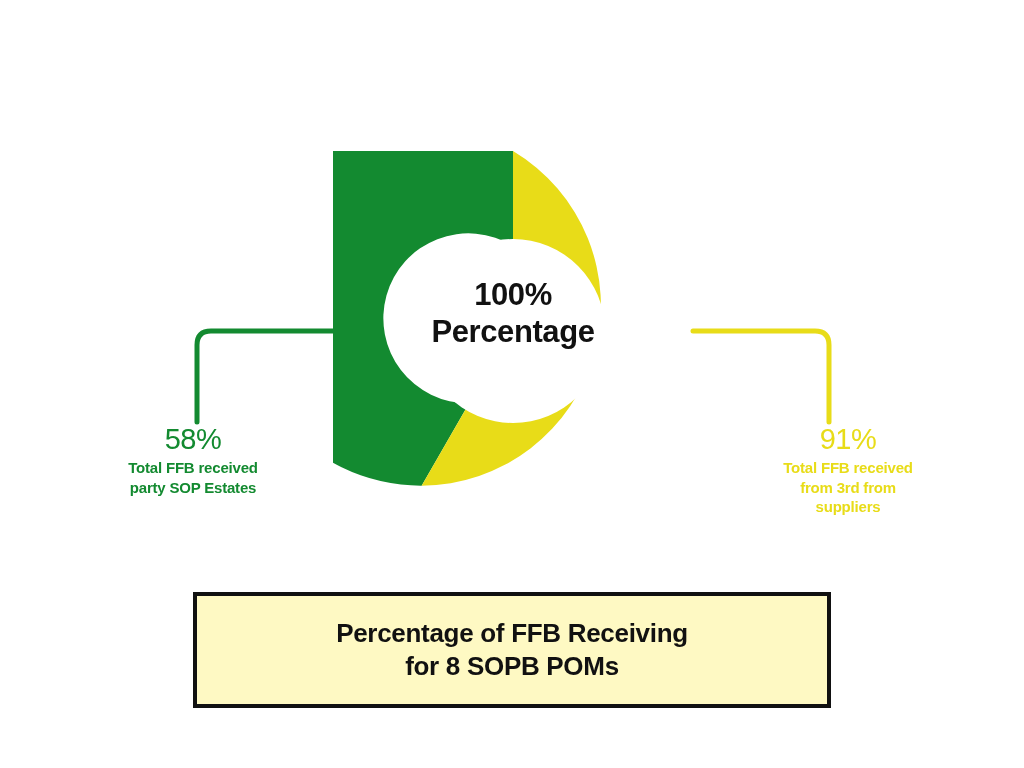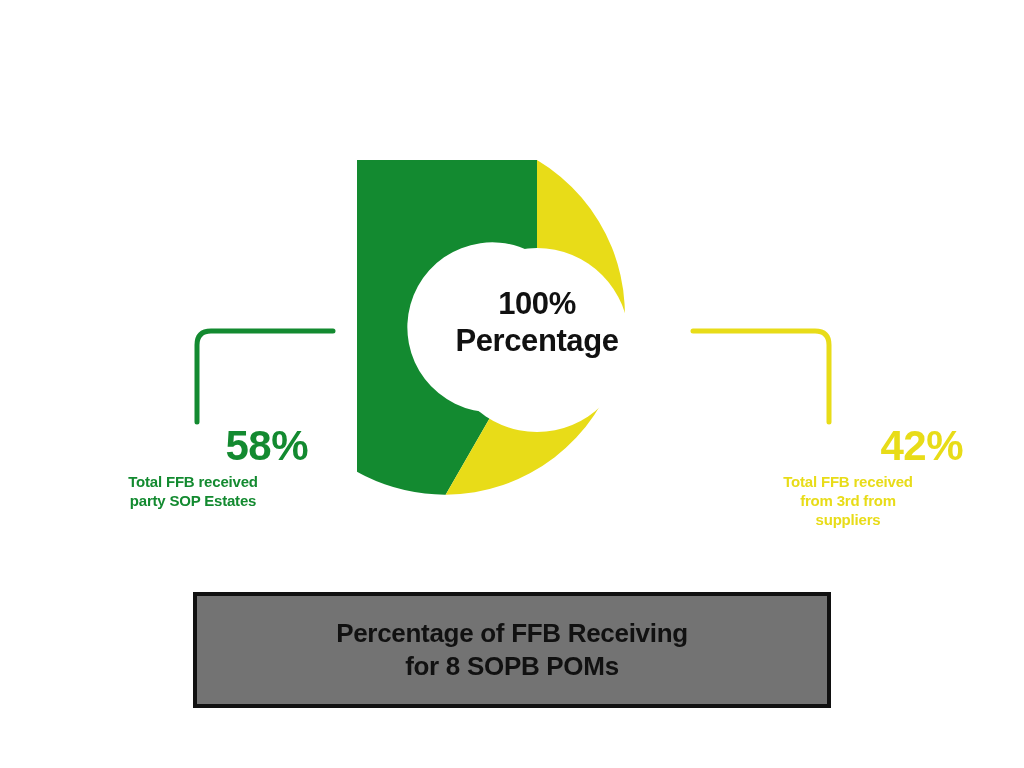--- a/index.html
+++ b/index.html
@@ -19,24 +19,23 @@
     position: absolute;
     inset: 0;
     width: 1024px;
     height: 768px;
   }
 
   
   #donut-wrap {
     position: absolute;
     left: 333px;
-    top: 160px;
+    top: 151px;
     width: 360px;
     height: 360px;
-    margin-left: 24px;
   }
   #donut-svg {
     display: block;
     width: 360px;
     height: 360px;
   }
   #donut-center-text {
     position: absolute;
     left: 88px;
     top: 126px;
@@ -71,25 +70,24 @@
     top: 424px;
     text-align: center;
   }
   #label-right {
     left: 733px;
     top: 424px;
     text-align: center;
   }
   .pct {
     display: block;
-    font-size: 42px;
-    font-weight: bold;
+    font-size: 29px;
+    font-weight: normal;
     line-height: 1.05;
     letter-spacing: -0.5px;
-    text-align: right;
   }
   .desc {
     display: block;
     font-size: 15px;
     font-weight: bold;
     line-height: 1.28;
     margin-top: 4px;
     letter-spacing: -0.2px;
   }
   .green-text { color: #138A30; }
@@ -100,21 +98,21 @@
     position: absolute;
     left: 193px;
     top: 592px;
     width: 638px;
     height: 116px;
     border: 4px solid #111111;
     box-sizing: border-box;
     display: flex;
     align-items: center;
     justify-content: center;
-    background: #737373;
+    background: #fef9c3;
   }
   #caption-text {
     text-align: center;
     color: #111111;
     font-size: 26px;
     font-weight: bold;
     line-height: 1.28;
     letter-spacing: -0.3px;
   }
   #caption-text .cline { display: block; }
@@ -145,21 +143,21 @@
 
   <div id="label-left" class="side-label">
     <span class="pct green-text">58%</span>
     <span class="desc green-text">
       <span>Total FFB received</span><br>
       <span>party SOP Estates</span>
     </span>
   </div>
 
   <div id="label-right" class="side-label">
-    <span class="pct yellow-text">42%</span>
+    <span class="pct yellow-text">91%</span>
     <span class="desc yellow-text">
       <span>Total FFB received</span><br>
       <span>from 3rd from</span><br>
       <span>suppliers</span>
     </span>
   </div>
 
   <div id="caption-box">
     <div id="caption-text">
       <span class="cline">Percentage of FFB Receiving</span>

